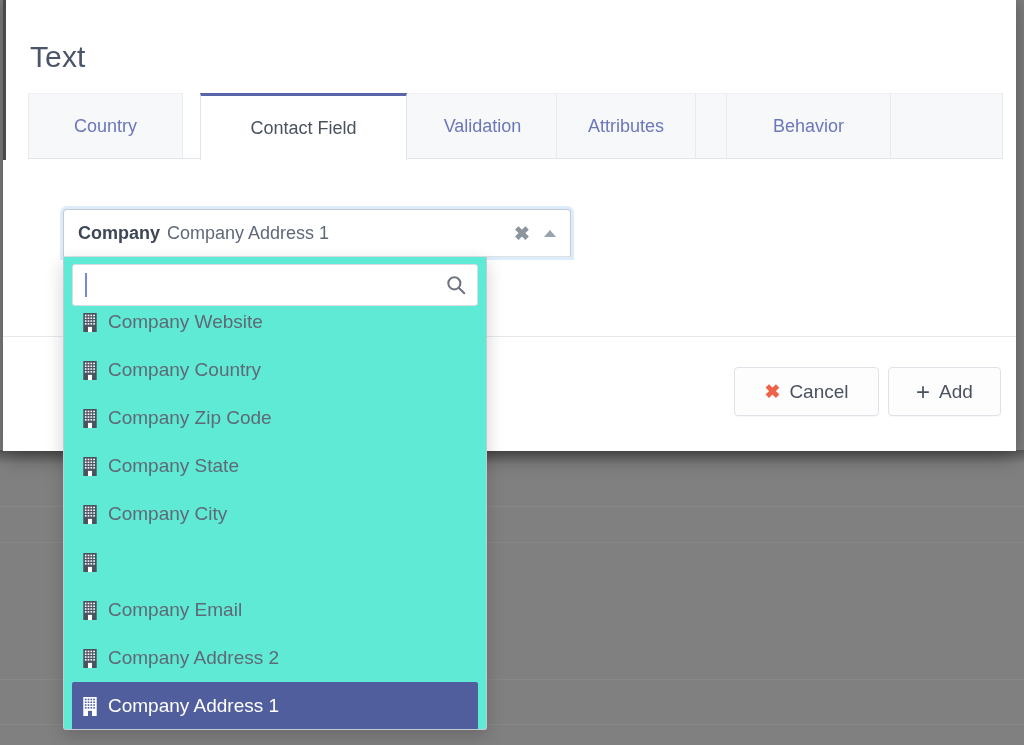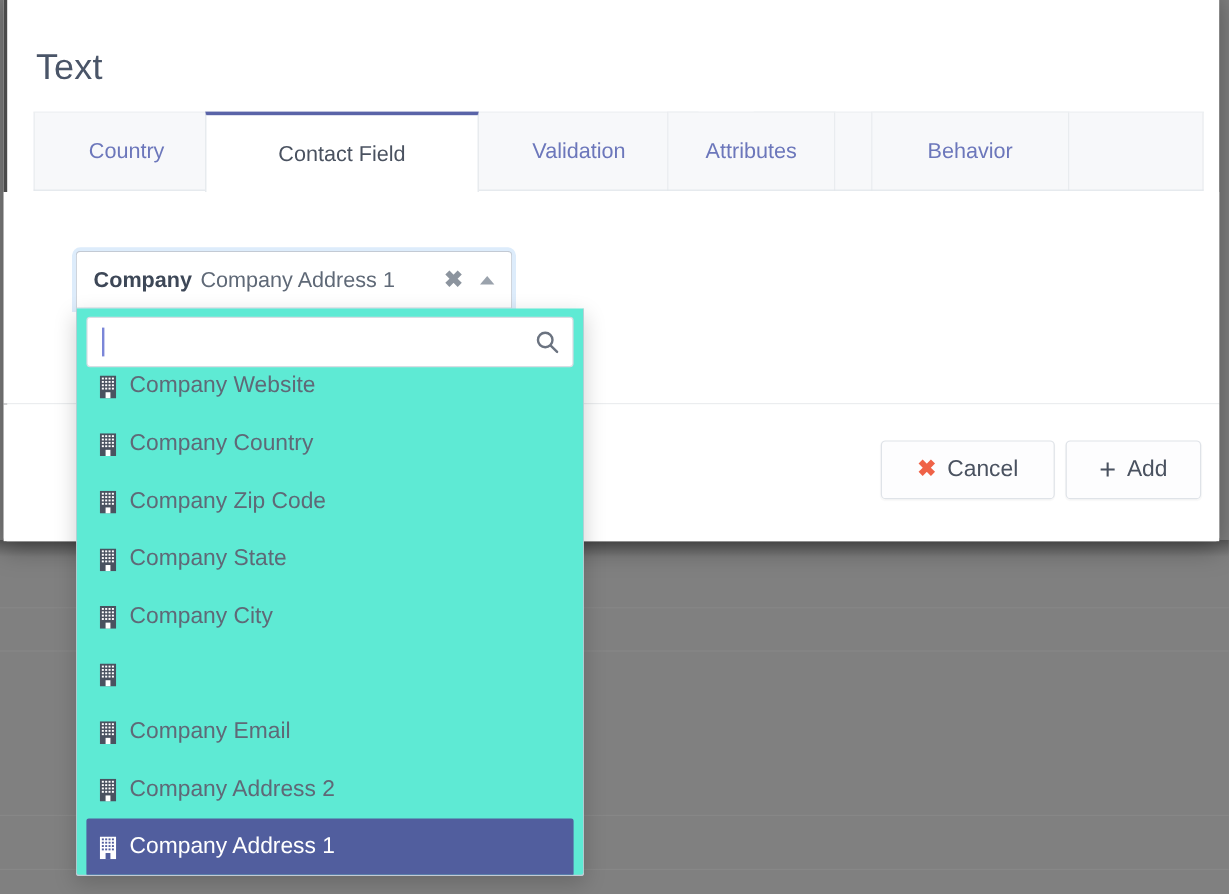--- a/index.html
+++ b/index.html
@@ -134,21 +134,21 @@
   #btn-cancel { left: 731px; width: 145px; }
   #btn-add    { left: 885px; width: 113px; }
   .btn-ico { font-size: 20px; line-height: 1; font-weight: 700; }
   #cancel-ico { color: #ef6247; font-size: 19px; }
   #add-ico { color: #4a5260; font-size: 24px; font-weight: 400; }
 
   
   #select2 {
     position: absolute;
     left: 63px; top: 209px;
-    width: 364px;
+    width: 508px;
     z-index: 40;
   }
   #select2-selection {
     position: relative;
     height: 48px;
     background: #ffffff;
     border: 1px solid #c3cad4;
     border-bottom-color: #dfe3e8;
     border-radius: 4px 4px 0 0;
     box-shadow: 0 0 0 3px rgba(100,170,235,0.22);
@@ -267,21 +267,21 @@
   <div id="modal-header">
     <div id="modal-title">Text</div>
   </div>
 
   <div id="tabs">
     <div id="tabs-fill"></div>
 
     <div class="tab" style="left:0px;  width:155px;">
       <span>Country</span>
     </div>
-    <div class="tab active" style="left:143px; width:228px;">
+    <div class="tab active" style="left:172px; width:207px;">
       <span>Contact Field</span>
     </div>
     <div class="tab" style="left:355px; width:199px;justify-content:center;">
       <span>Validation</span>
     </div>
     <div class="tab" style="left:528px; width:140px;">
       <span>Attributes</span>
     </div>
     <div class="tab" style="left:698px; width:165px;justify-content:center;">
       <span>Behavior</span>

